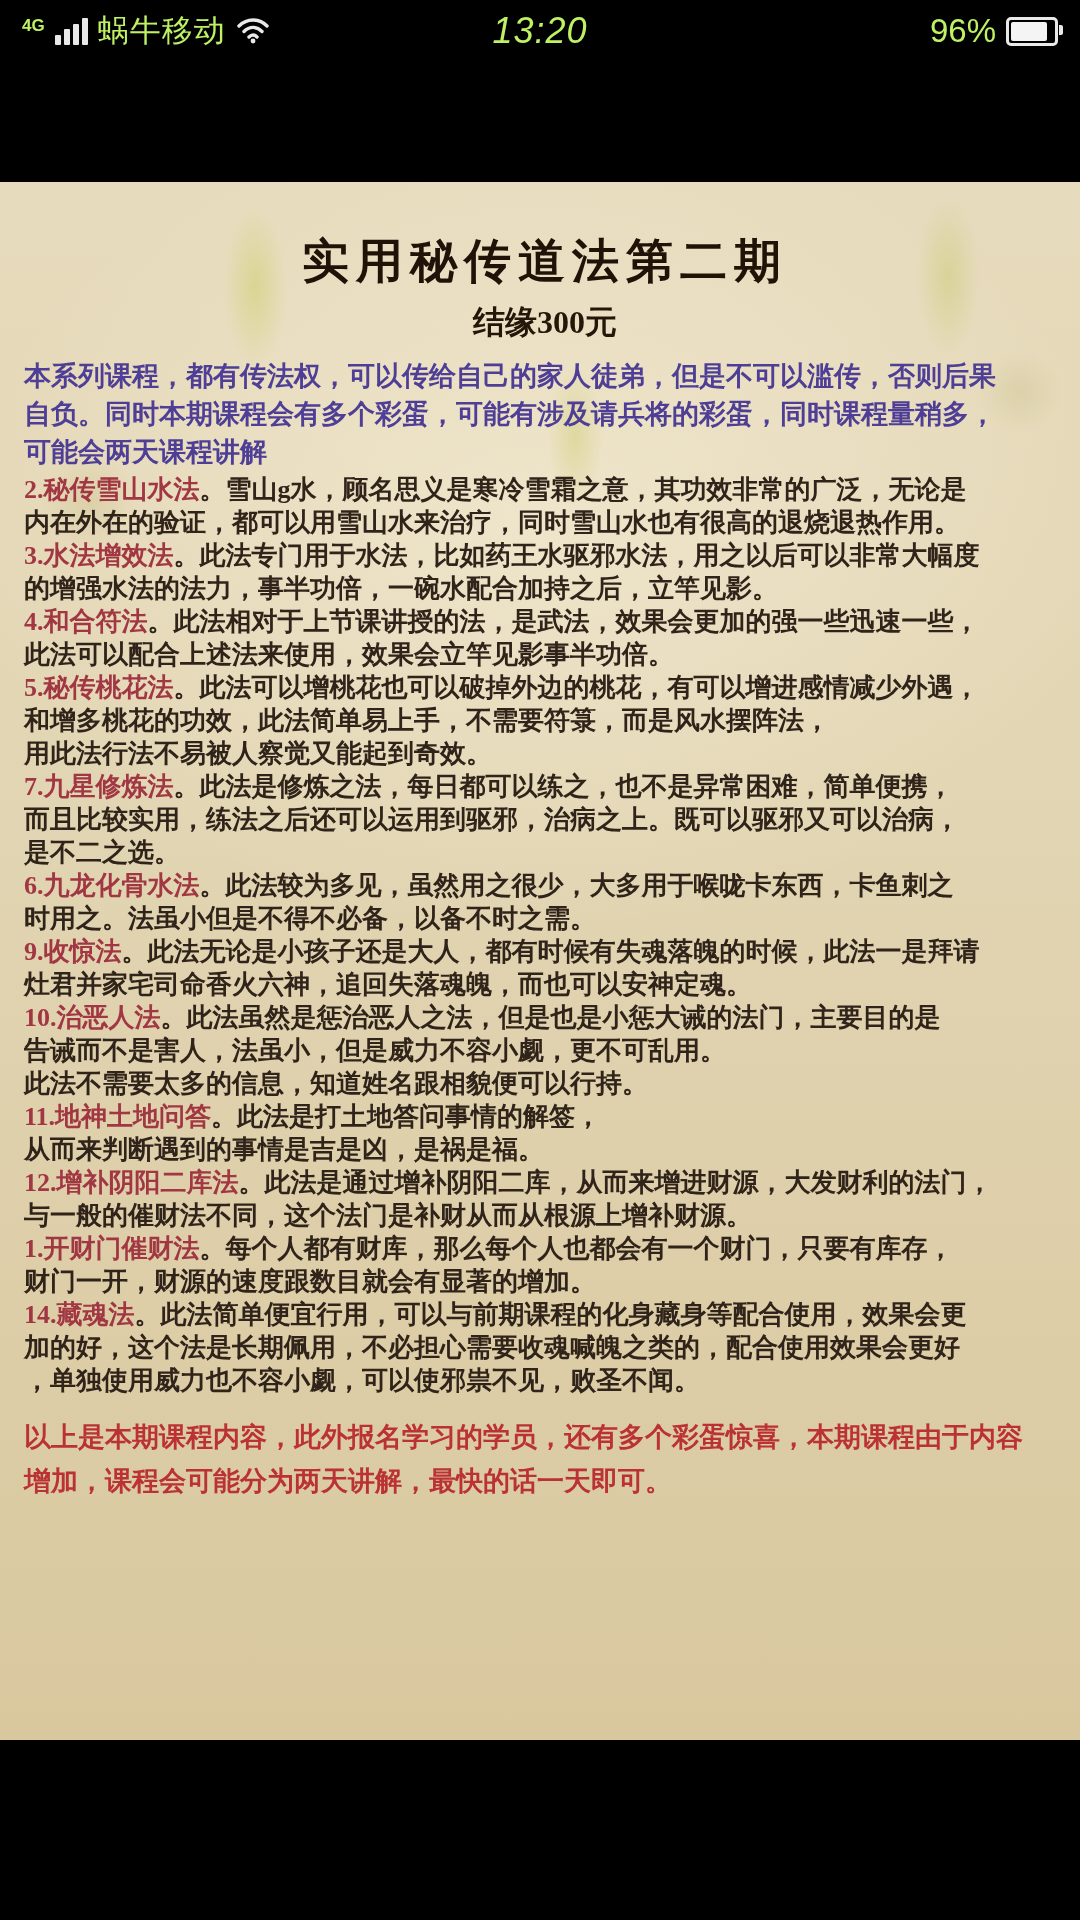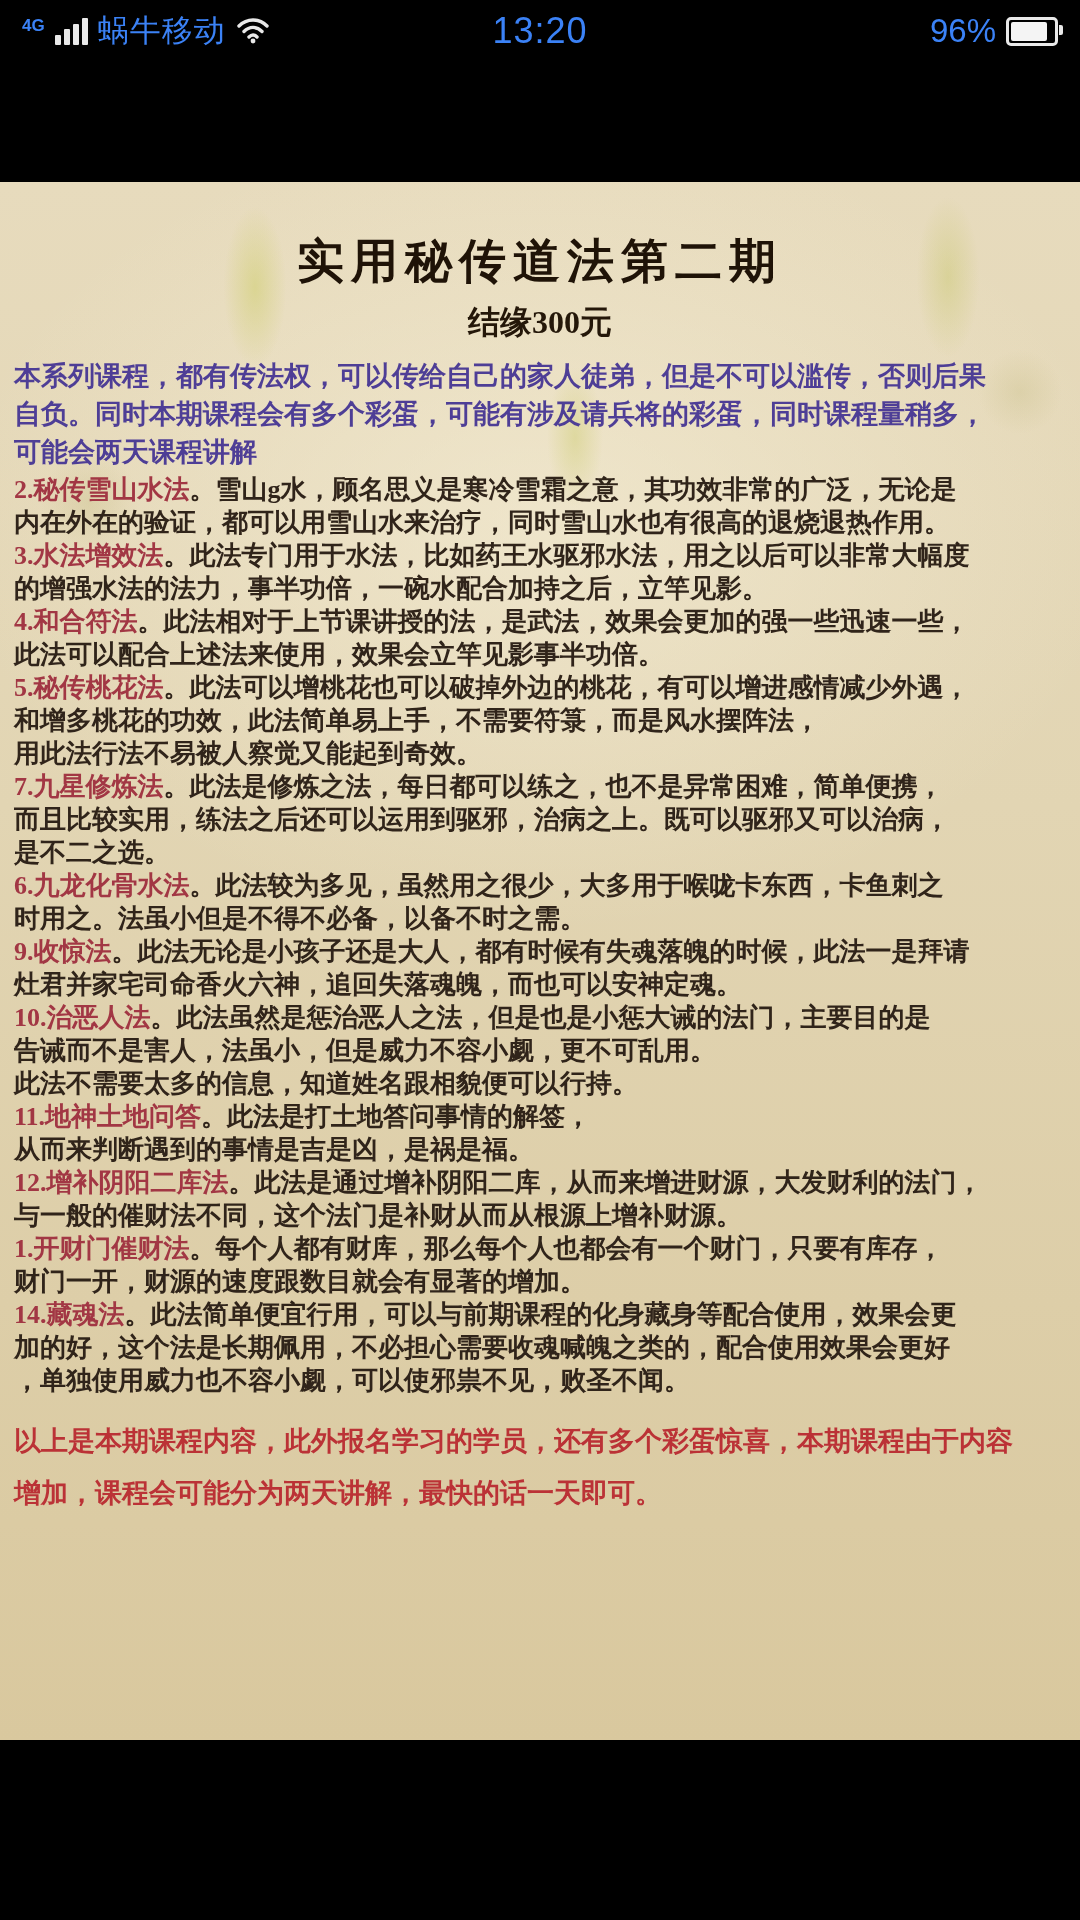--- a/index.html
+++ b/index.html
@@ -8,58 +8,59 @@
     background: #000;
     overflow: hidden;
     font-family: "Liberation Serif", "DejaVu Serif", serif;
   }
   
   .status-bar {
     position: absolute; top: 0; left: 0;
     width: 1080px; height: 62px;
     display: flex; align-items: center; justify-content: space-between;
     padding: 0 22px; box-sizing: border-box;
-    color: #3b82f6;
+    color: #bef264;
   }
   .sb-left, .sb-right { display: flex; align-items: center; gap: 10px; }
   .net-badge { font-size: 17px; font-weight: bold; align-self: flex-start; margin-top: 6px; font-family: "Liberation Sans", sans-serif; }
   .signal { display: flex; align-items: flex-end; gap: 3px; height: 28px; }
   .signal i { display: block; width: 6px; background: #e9e9e9; border-radius: 1px; }
   .signal i:nth-child(1){ height: 10px; }
   .signal i:nth-child(2){ height: 16px; }
   .signal i:nth-child(3){ height: 21px; }
   .signal i:nth-child(4){ height: 27px; }
   .carrier { font-size: 31px; letter-spacing: 1px; }
   .wifi { margin-top: 2px; }
   .time {
     position: absolute; left: 50%; top: 50%;
     transform: translate(-50%, -50%);
     font-size: 36px; letter-spacing: 1px;
     font-family: "Liberation Sans", sans-serif;
+    font-style: italic;
   }
   .batt-pct { font-size: 33px; font-family: "Liberation Sans", sans-serif; }
   .battery {
     position: relative; width: 46px; height: 23px;
     border: 3px solid #e9e9e9; border-radius: 5px;
   }
   .battery::after {
     content: ""; position: absolute; right: -8px; top: 5px;
     width: 4px; height: 10px; background: #e9e9e9;
     border-radius: 0 2px 2px 0;
   }
   .battery .fill {
     position: absolute; left: 2px; top: 2px; bottom: 2px;
     width: 36px; background: #f4f4f4; border-radius: 2px;
   }
   
   .doc {
     position: absolute; top: 182px; left: 0;
     width: 1080px; height: 1558px;
     box-sizing: border-box;
-    padding: 24px 14px 0 14px;
+    padding: 24px 14px 0 24px;
     background:
       radial-gradient(ellipse 45px 115px at 255px 105px, rgba(207,206,110,0.55), transparent 70%),
       radial-gradient(ellipse 40px 100px at 575px 255px, rgba(205,204,112,0.45), transparent 70%),
       radial-gradient(ellipse 45px 115px at 948px 95px, rgba(198,198,104,0.42), transparent 70%),
       radial-gradient(ellipse 70px 70px at 90px 320px, rgba(193,184,124,0.30), transparent 70%),
       radial-gradient(ellipse 60px 60px at 1020px 210px, rgba(193,184,124,0.28), transparent 70%),
       radial-gradient(ellipse 750px 520px at 50% 22%, rgba(247,240,218,0.55), transparent 78%),
       linear-gradient(180deg, #e7dbbd 0%, #e2d5b3 40%, #ddcea8 72%, #d9c89e 100%);
     color: #30241a;
   }
@@ -94,21 +95,21 @@
     margin: 0;
     white-space: pre-line;
     font-size: 26px; line-height: 33px;
     font-weight: bold;
     color: #30241a;
   }
   .item-head { color: #a23744; }
   .doc-footer {
     margin: 18px 0 0 0;
     white-space: pre-line;
-    font-size: 27px; line-height: 52px;
+    font-size: 27px; line-height: 44px;
     font-weight: bold;
     color: #bb3236;
   }
 </style>
 </head>
 <body>
 
 <div class="status-bar">
   <div class="sb-left">
     <span class="net-badge">4G</span>

